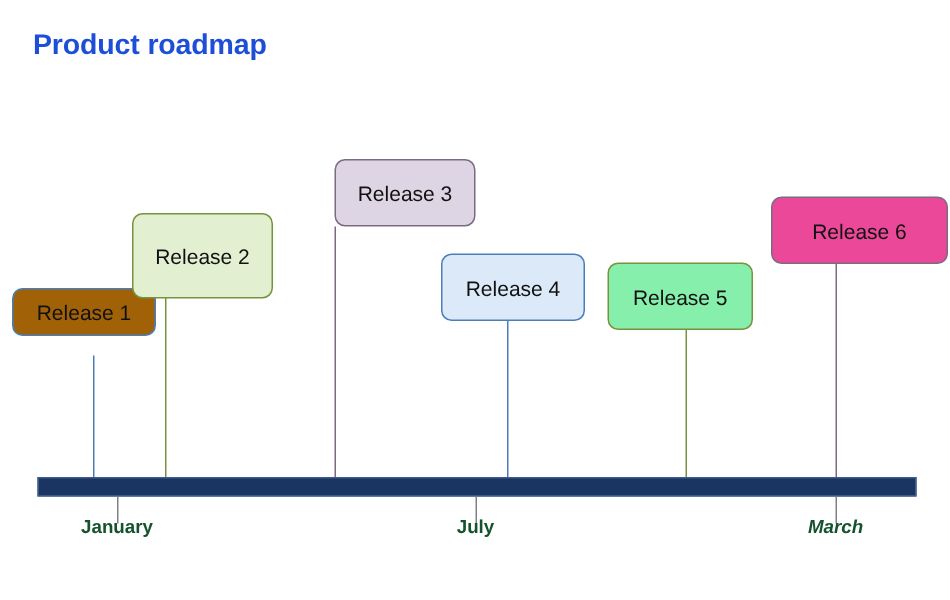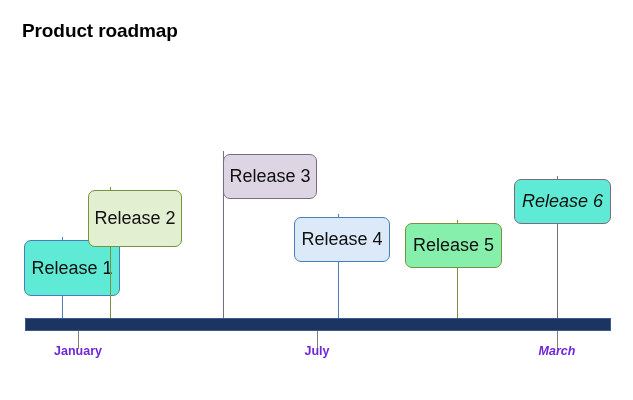--- a/index.html
+++ b/index.html
@@ -20,21 +20,21 @@
     background: #ffffff;
   }
 
   
   #page-title {
     position: absolute;
     left: 22px;
     top: 20px;
     font-size: 19px;
     font-weight: bold;
-    color: #000000;
+    color: #1d4ed8;
     letter-spacing: -0.1px;
     white-space: nowrap;
   }
 
   
   #timeline-bar {
     position: absolute;
     left: 25px;
     top: 318px;
     width: 586px;
@@ -50,21 +50,21 @@
     top: 331px;
     width: 1px;
     height: 18px;
     background: #808080;
   }
   .month-label {
     position: absolute;
     top: 344px;
     font-size: 12.5px;
     font-weight: bold;
-    color: #6d28d9;
+    color: #14532d;
     white-space: nowrap;
     transform: translateX(-50%);
   }
 
   
   .milestone-stem {
     position: absolute;
     width: 1px;
   }
 
@@ -72,56 +72,55 @@
   .milestone-box {
     position: absolute;
     height: 45px;
     border-radius: 7px;
     border-style: solid;
     border-width: 1.4px;
     box-sizing: border-box;
     display: flex;
     align-items: center;
     justify-content: center;
-    font-size: 18px;
+    font-size: 14px;
     color: #111111;
     white-space: nowrap;
-    margin-top: 48px;
   }
 </style>
 </head>
 <body>
 
 <div id="canvas">
 
   <div id="page-title">Product roadmap</div>
 
   <div id="milestone-layer">
       <div class="milestone-stem" style="left: 62px; top: 237px; height: 82px; background: rgb(74, 126, 187);"></div>
-      <div class="milestone-box" style="left: 24px; top: 192px; width: 96px; height: 56px; background: #5eead4; border-color: rgb(74, 126, 187);">
+      <div class="milestone-box" style="left: 8px; top: 192px; width: 96px; height: 32px; background: #a16207; border-color: rgb(74, 126, 187);">
         <span>Release 1</span>
       </div>
       <div class="milestone-stem" style="left: 110px; top: 187px; height: 132px; background: rgb(119, 147, 60);"></div>
       <div class="milestone-box" style="left: 88px; top: 142px; width: 94px; height: 57px; background: rgb(227, 239, 209); border-color: rgb(119, 147, 60);">
         <span>Release 2</span>
       </div>
       <div class="milestone-stem" style="left: 223px; top: 151px; height: 168px; background: rgb(123, 107, 128);"></div>
       <div class="milestone-box" style="left: 223px; top: 106px; width: 94px; height: 45px; background: rgb(222, 213, 228); border-color: rgb(123, 107, 128);">
         <span>Release 3</span>
       </div>
       <div class="milestone-stem" style="left: 338px; top: 214px; height: 105px; background: rgb(74, 126, 187);"></div>
       <div class="milestone-box" style="left: 294px; top: 169px; width: 96px; height: 45px; background: rgb(220, 233, 248); border-color: rgb(74, 126, 187); text-align: center;">
         <span>Release 4</span>
       </div>
       <div class="milestone-stem" style="left: 457px; top: 220px; height: 99px; background: rgb(119, 147, 60);"></div>
       <div class="milestone-box" style="left: 405px; top: 175px; width: 97px; height: 45px; background: #86efac; border-color: rgb(119, 147, 60);">
         <span>Release 5</span>
       </div>
       <div class="milestone-stem" style="left: 557px; top: 176px; height: 143px; background: rgb(123, 107, 128);"></div>
-      <div class="milestone-box" style="left: 514px; top: 131px; width: 97px; height: 45px; background: #5eead4; border-color: rgb(123, 107, 128); font-style: italic;">
+      <div class="milestone-box" style="left: 514px; top: 131px; width: 118px; height: 45px; background: #ec4899; border-color: rgb(123, 107, 128);">
         <span>Release 6</span>
       </div>
     </div>
 
   <div id="timeline-bar"></div>
 
   <div id="month-layer">
       <div class="month-tick" style="left: 78px; background: rgb(128, 128, 128);"></div>
       <div class="month-label" style="left: 78px;">January</div>
       <div class="month-tick" style="left: 317px; background: rgb(128, 128, 128);"></div>

